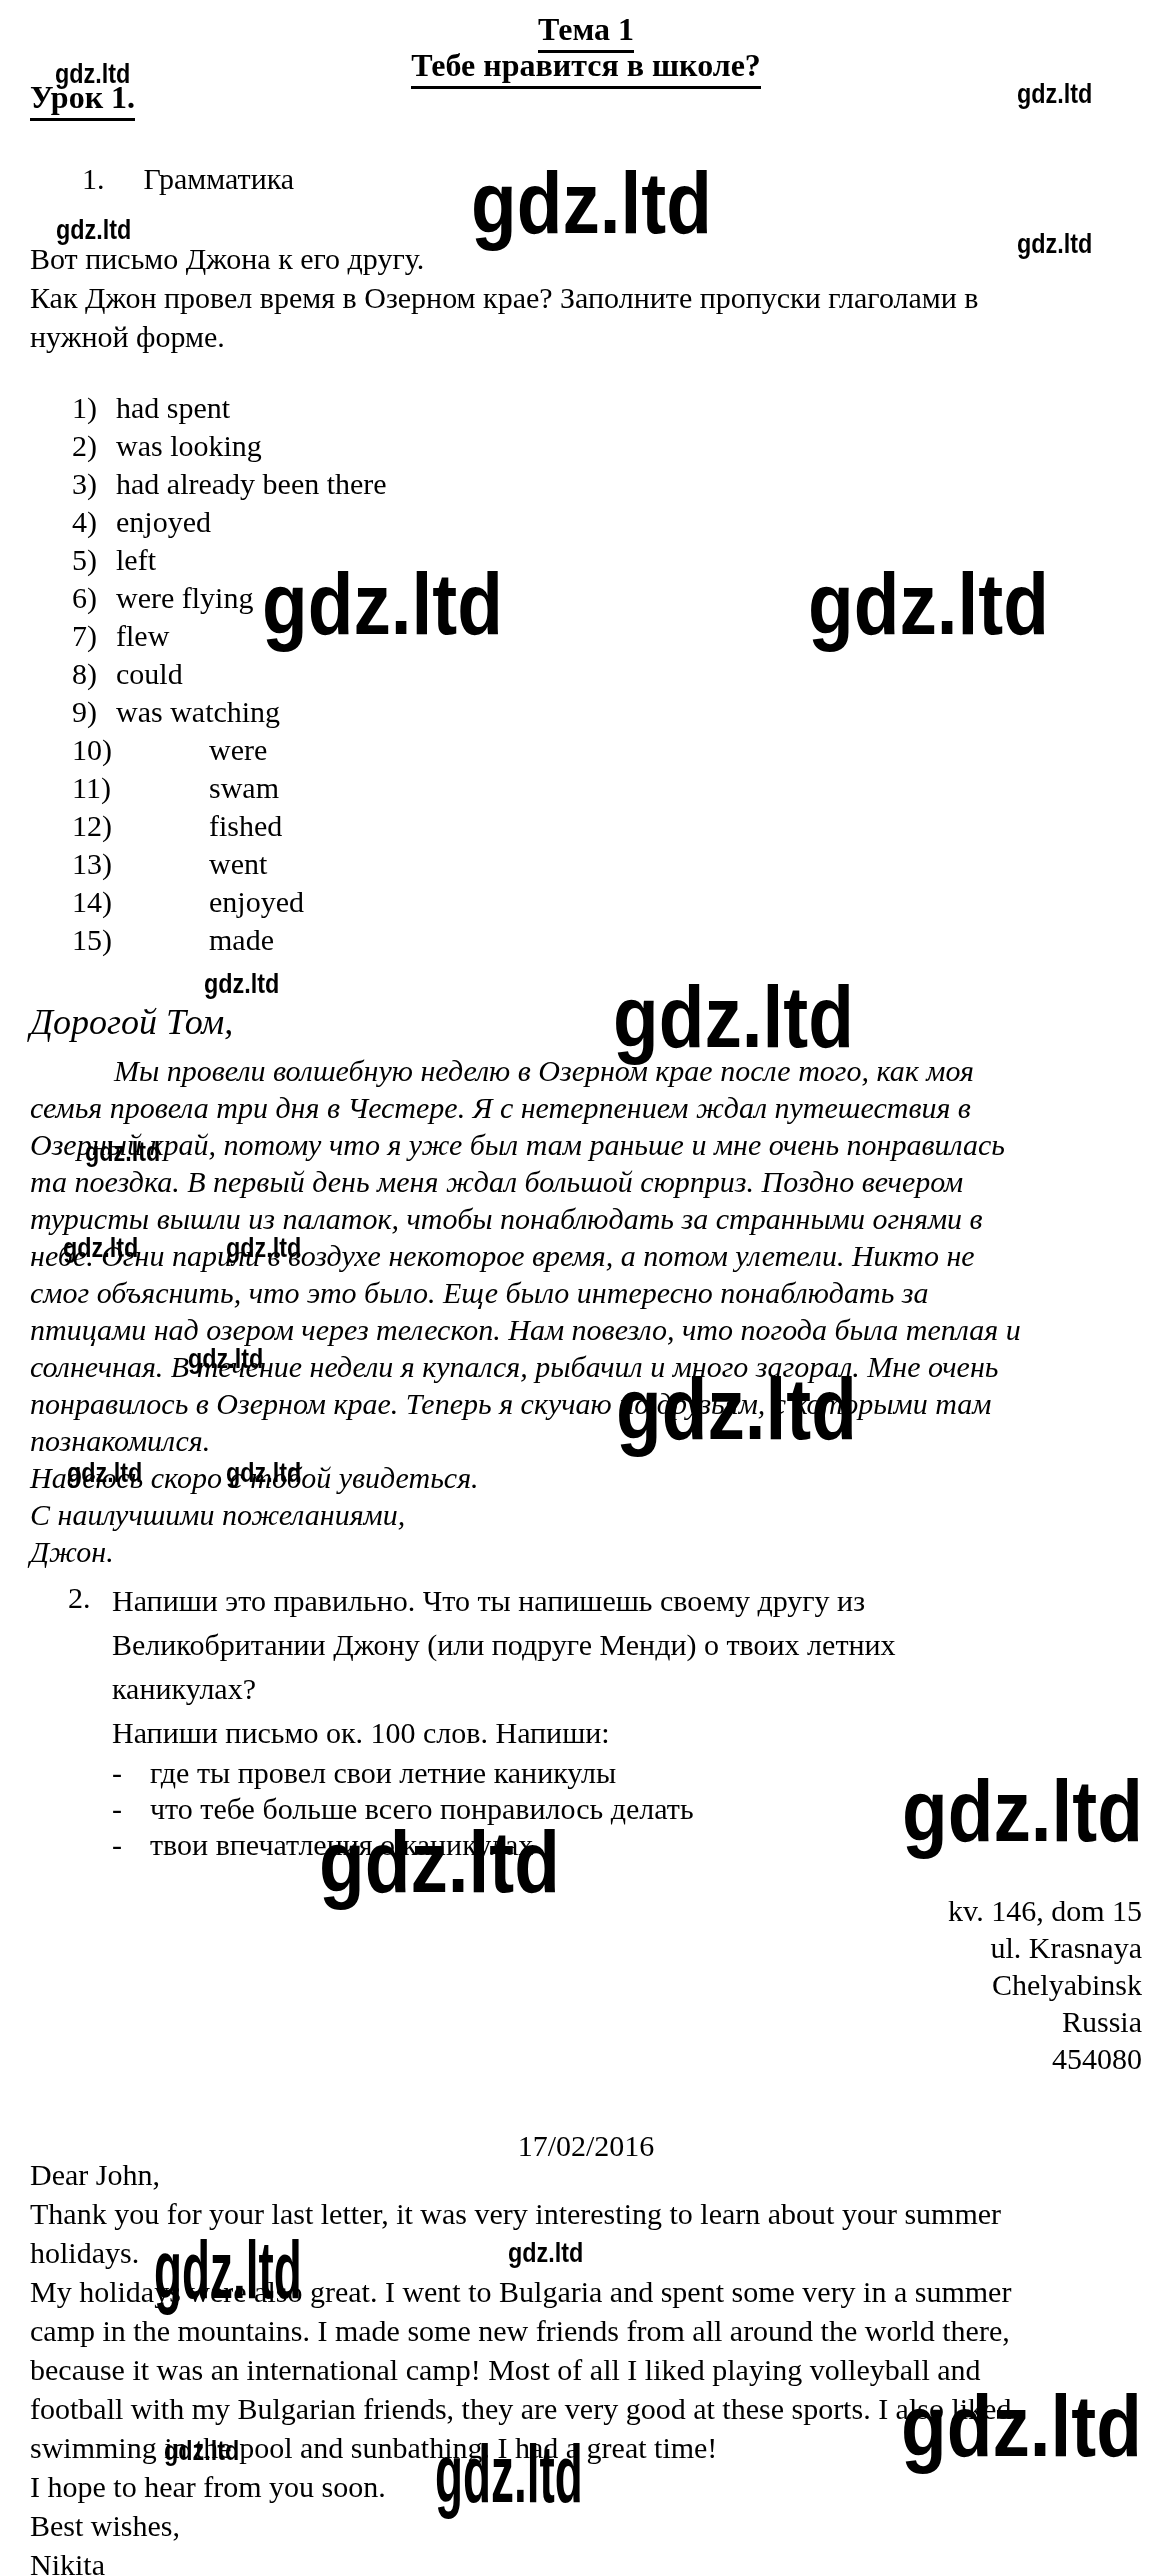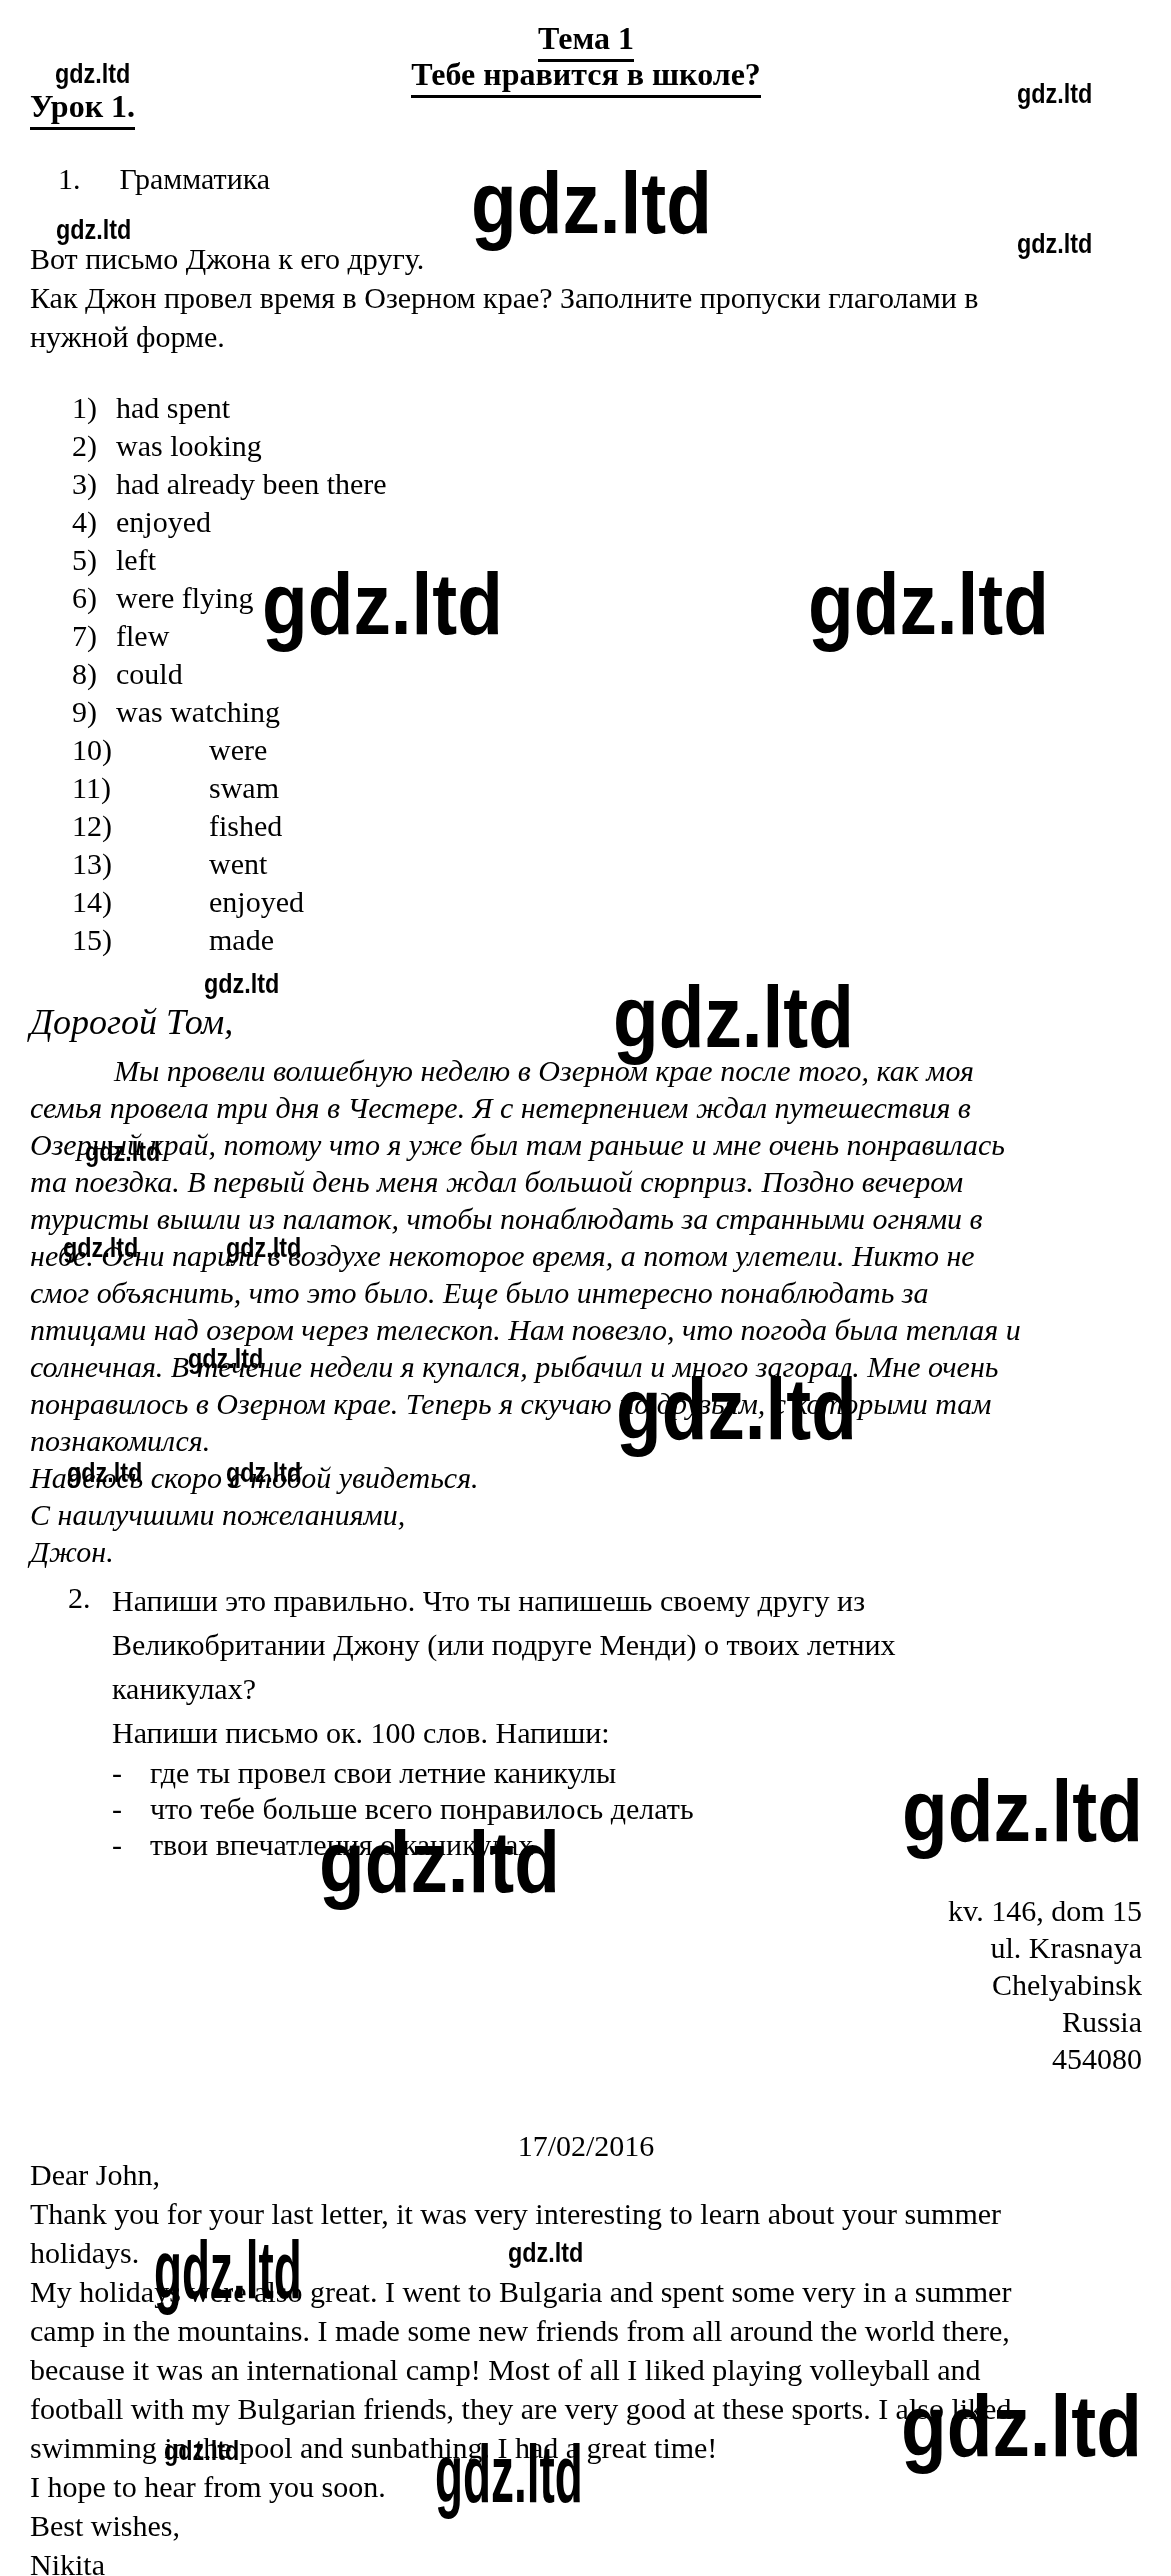--- a/index.html
+++ b/index.html
@@ -3,29 +3,29 @@
 <meta charset="utf-8">
 <style>
   html,body{margin:0;padding:0;background:#ffffff;}
   .page{position:relative;width:1172px;height:2576px;background:#ffffff;color:#000;
         font-family:"Liberation Serif",serif;overflow:hidden;}
   .abs{position:absolute;}
 
   
   .hwrap{position:absolute;left:0;width:100%;text-align:center;}
   .h{display:inline-block;font-weight:bold;font-size:32px;line-height:1.12;
-     border-bottom:3.8px solid #000;padding-bottom:2.2px;white-space:nowrap;margin-top:9px;}
+     border-bottom:3.8px solid #000;padding-bottom:2.2px;white-space:nowrap;}
   .lesson{position:absolute;left:30px;}
 
   
   .line{white-space:nowrap;font-size:30px;line-height:39px;}
 
   
   .tasknum{position:absolute;left:0;top:0;font-size:30px;line-height:38px;}
-  #task1-head{position:absolute;left:58px;top:160px;font-size:30px;line-height:38px;}
+  #task1-head{position:absolute;left:82px;top:160px;font-size:30px;line-height:38px;}
   #task1-title{margin-left:39px;}
 
   
   #verbs{position:absolute;left:72px;top:389px;}
   .vrow{position:relative;height:38px;font-size:30px;line-height:38px;}
   .vnum{position:absolute;left:0;white-space:nowrap;}
   .vword{position:absolute;left:44px;white-space:nowrap;}
   .vword.far{left:137px;}
 
   

